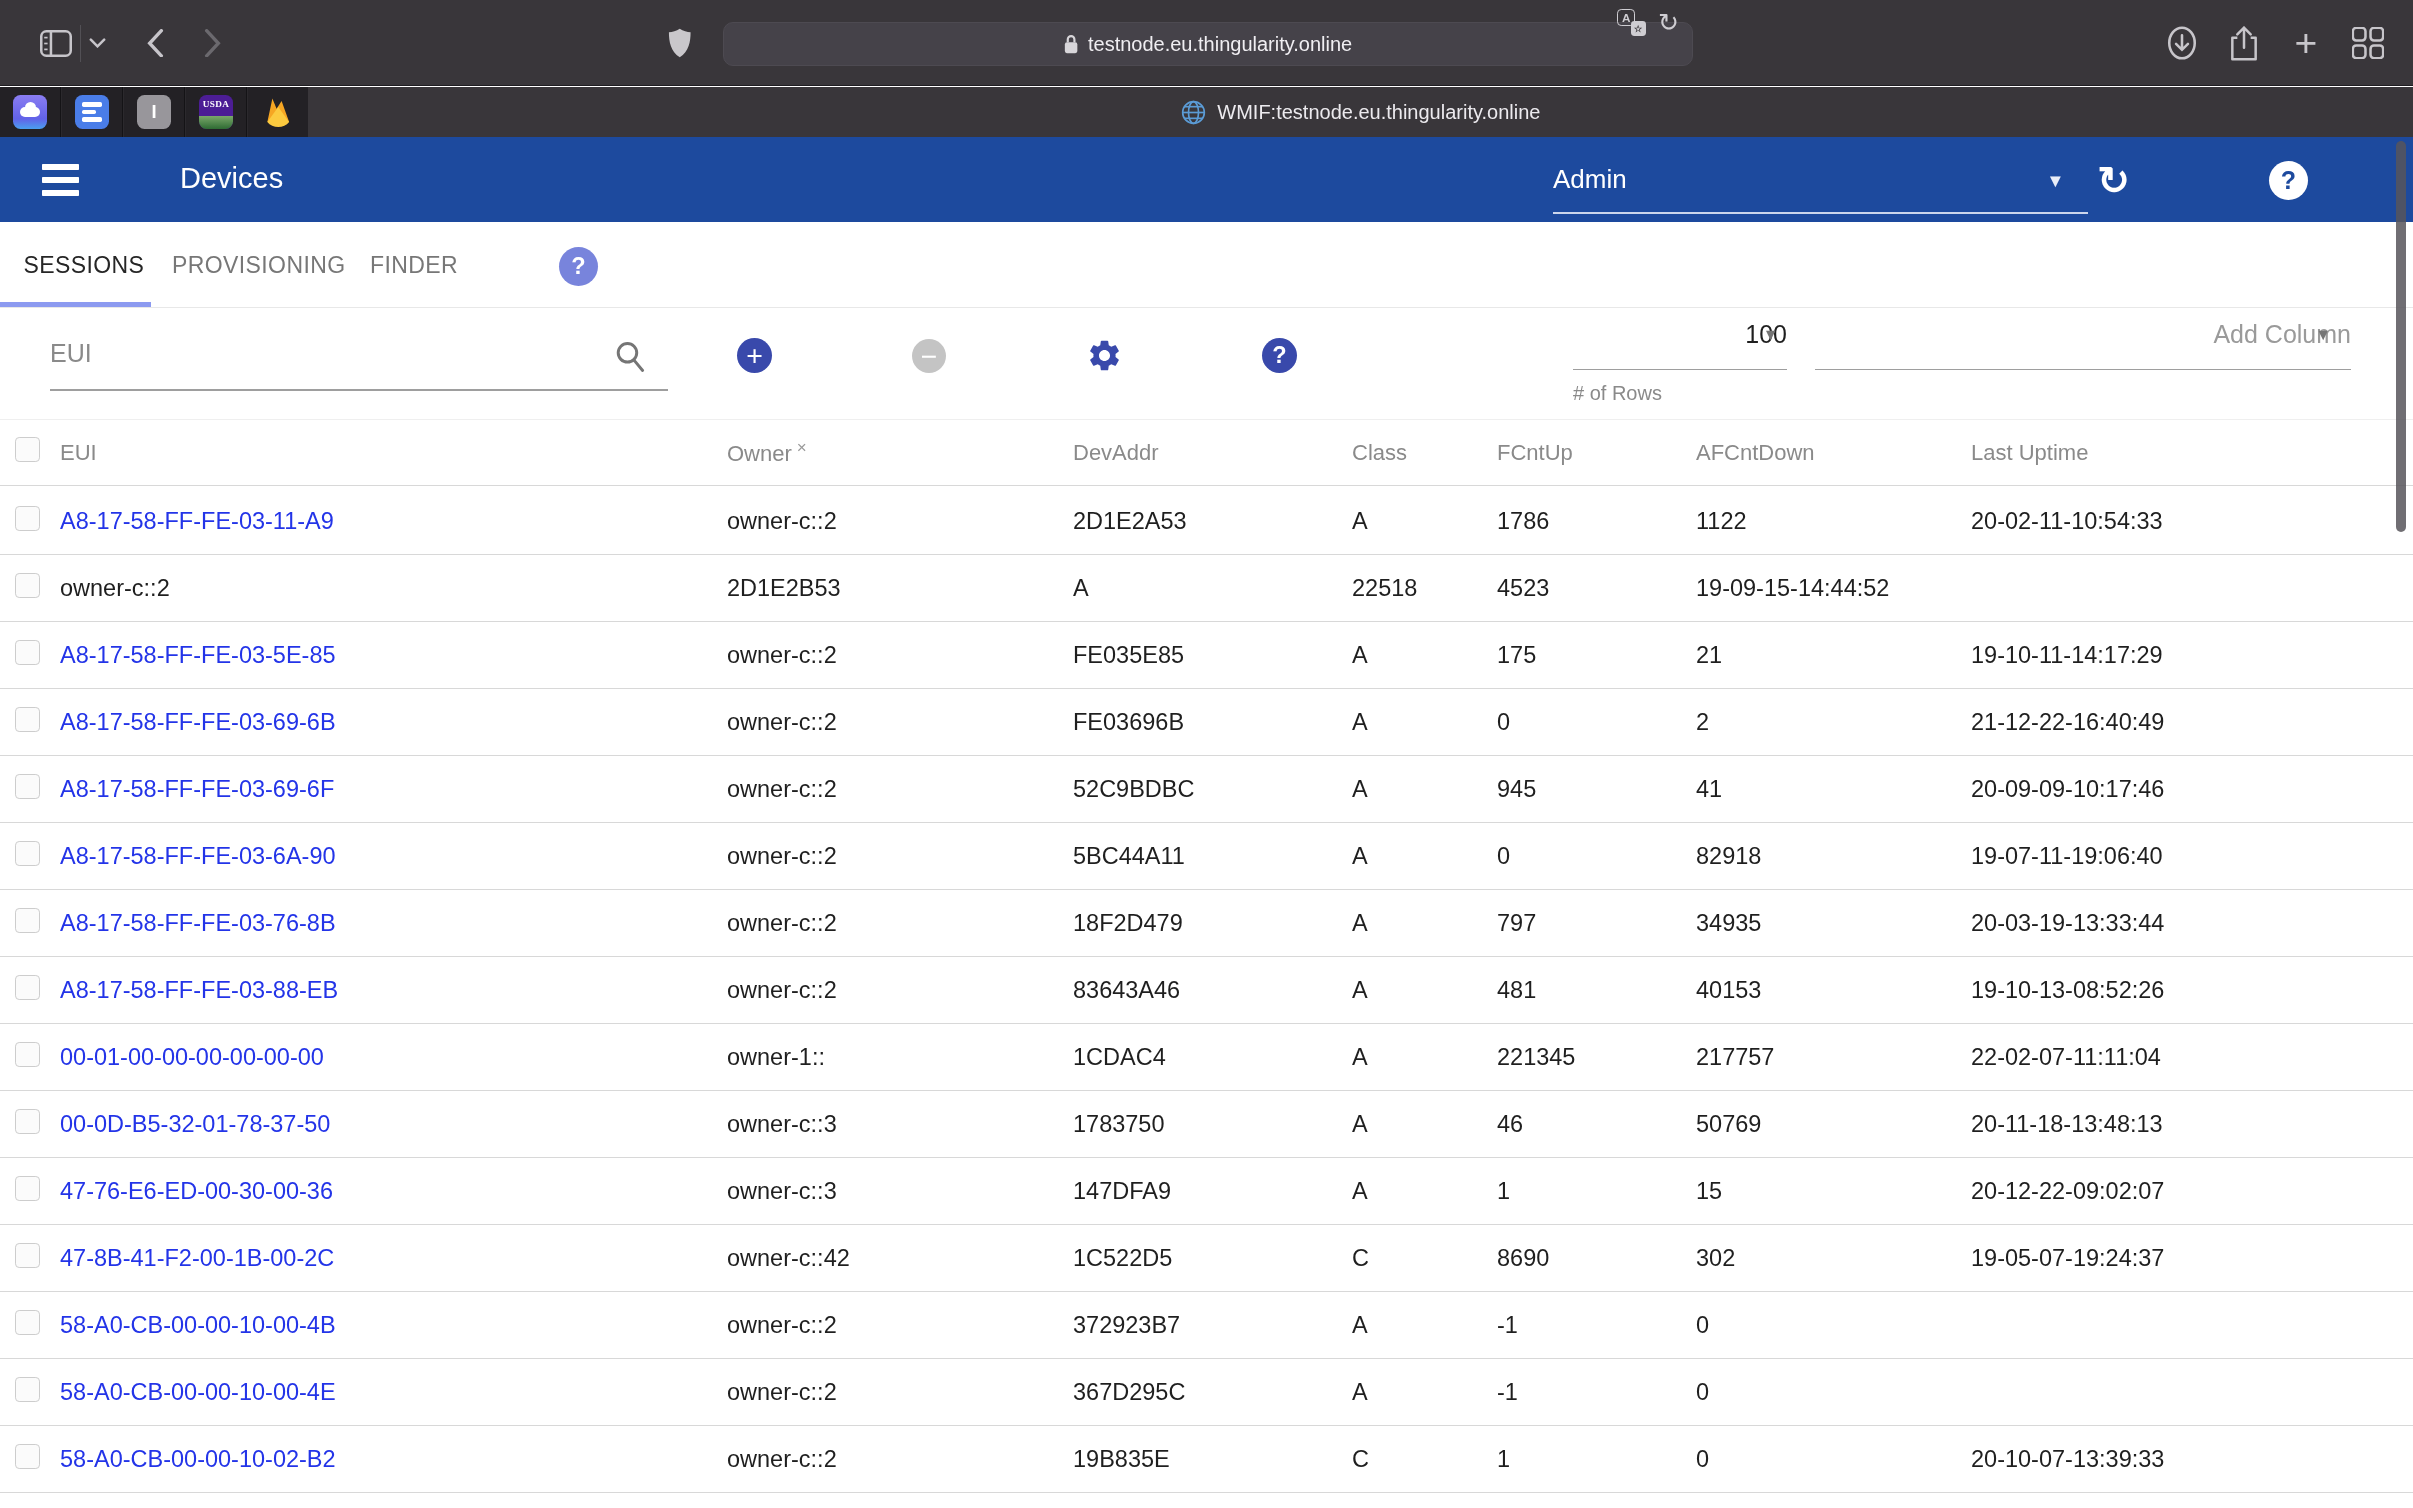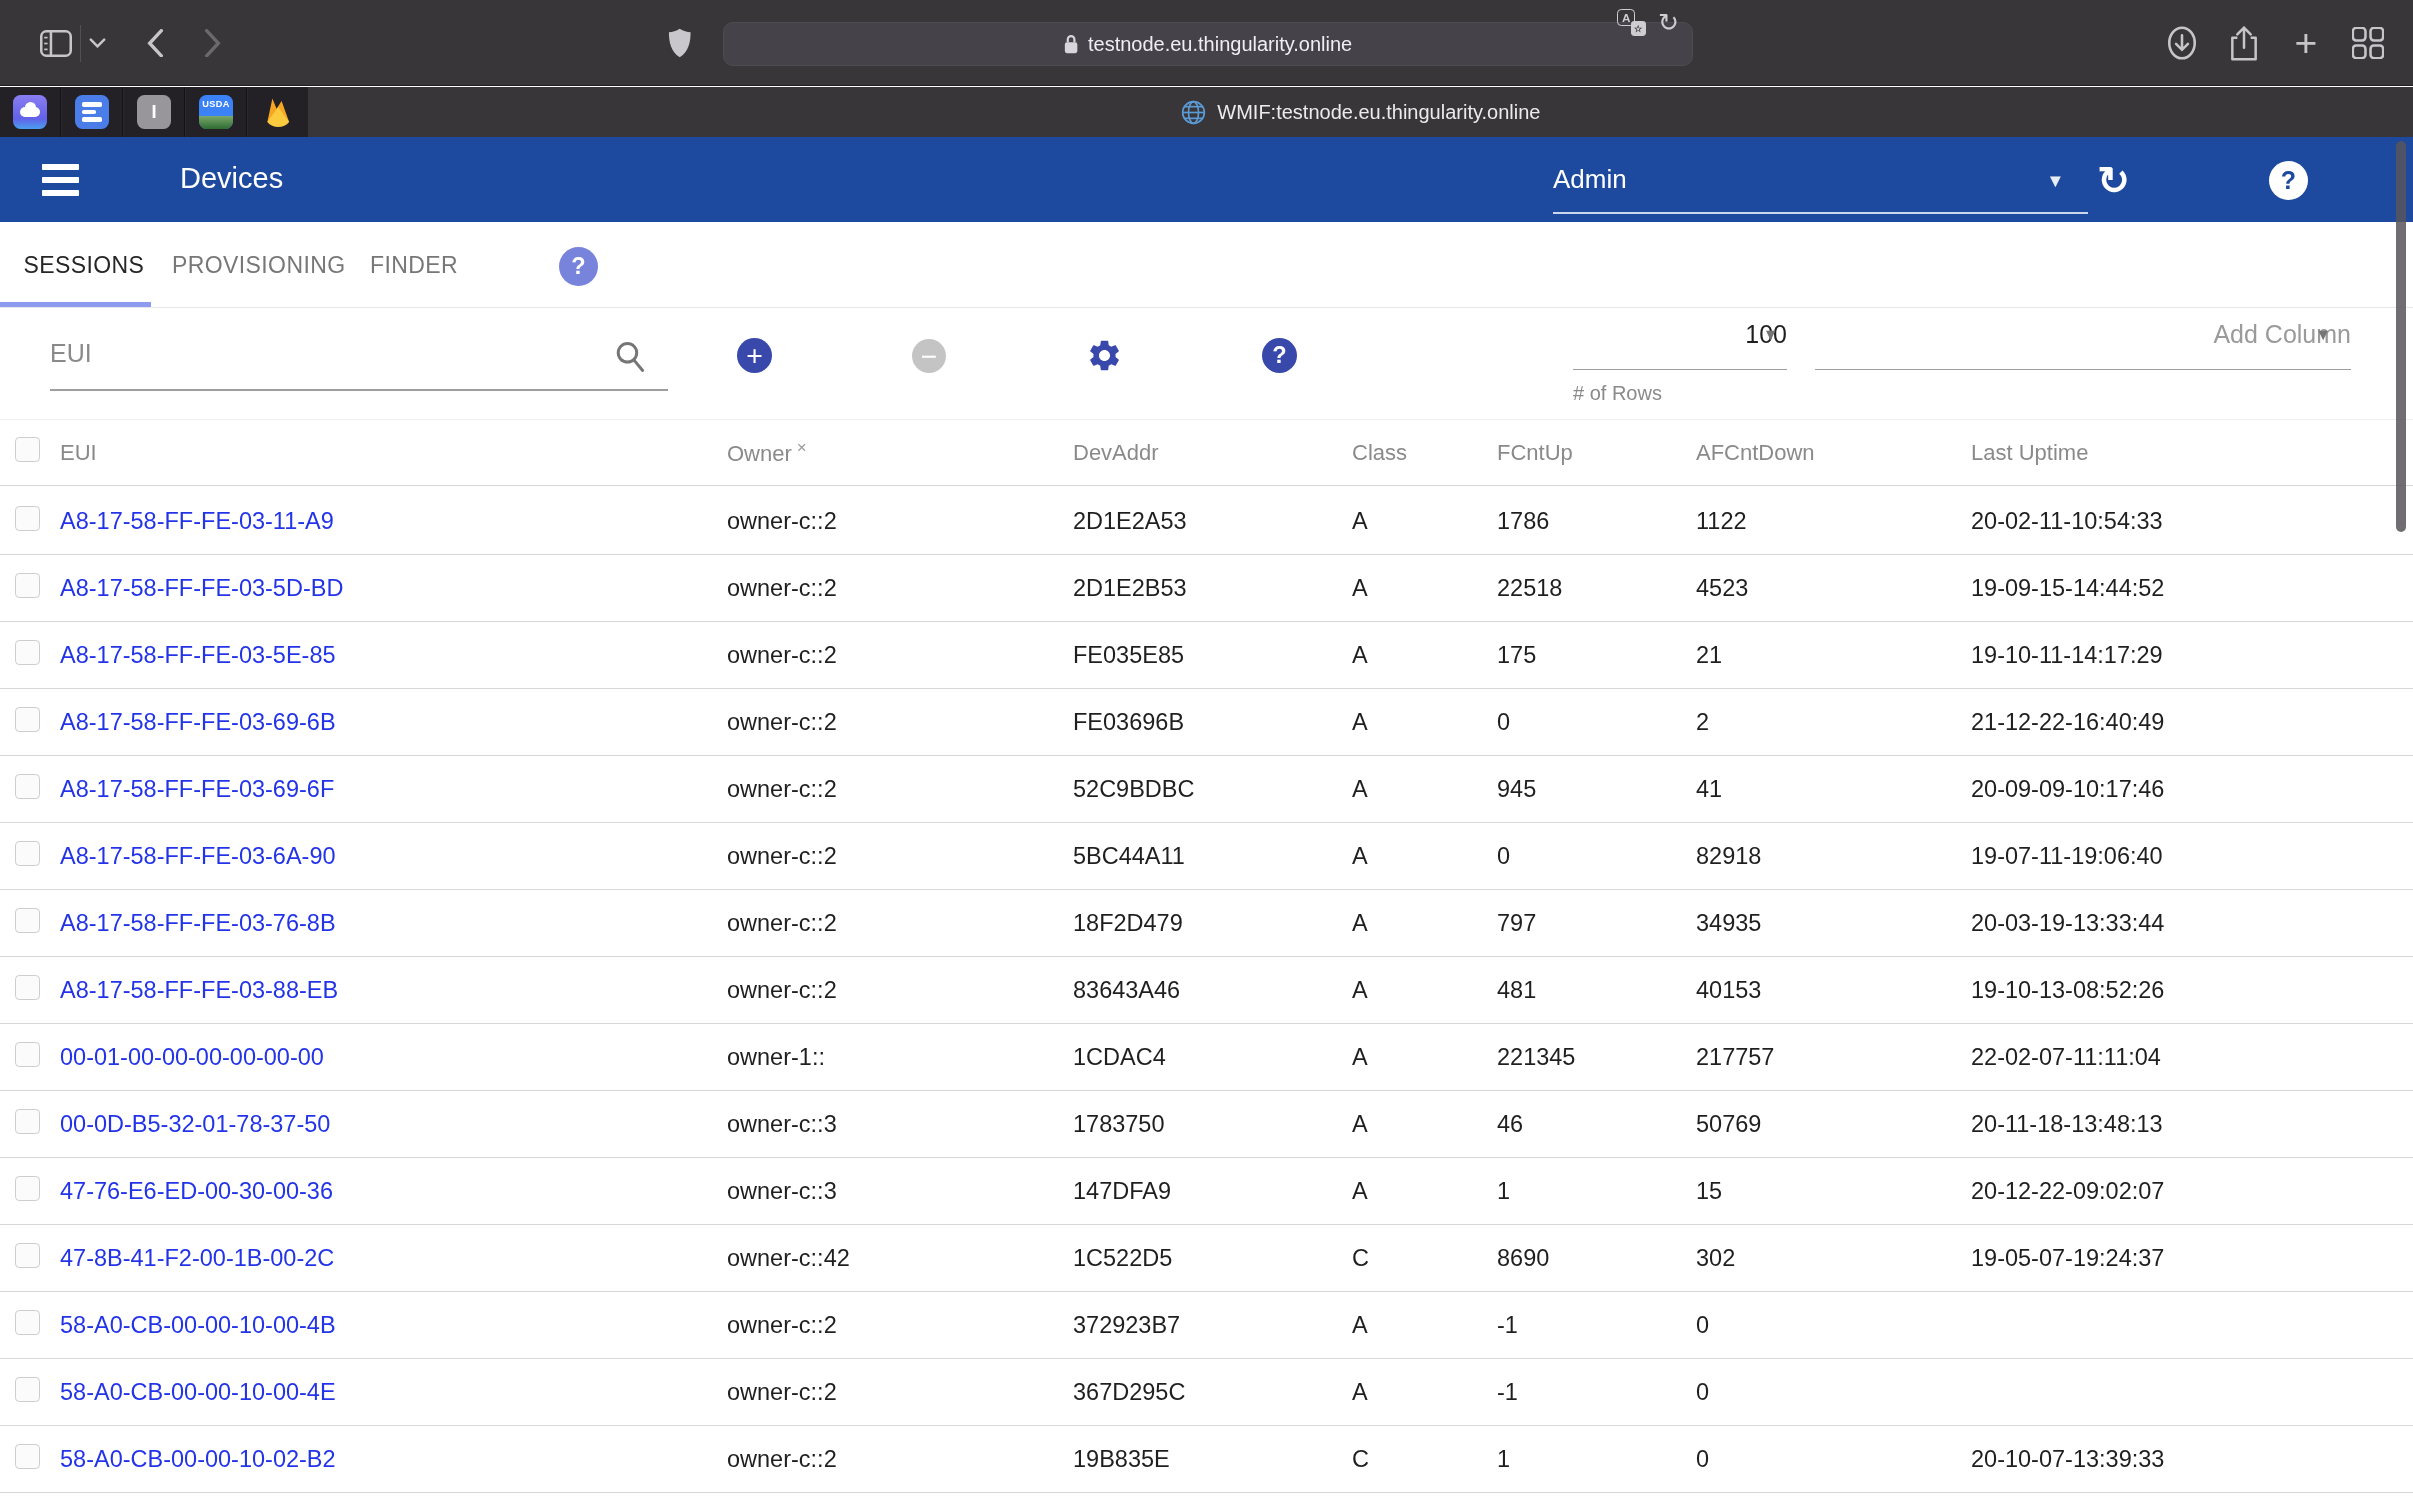--- a/index.html
+++ b/index.html
@@ -28,21 +28,21 @@
 
   .favicon { width:34px; height:34px; border-radius:7.5px; position:relative; overflow:hidden;
              display:flex; align-items:center; justify-content:center; }
   .fav-cloud { background:linear-gradient(180deg,#8a7df2 0%,#6262e8 70%,#4aa0f0 100%); }
   .fav-cloud .cloud { width:20px; height:9.2px; background:#fff; border-radius:8.4px; position:relative; }
   .fav-cloud .cloud::before { content:""; position:absolute; left:5px; top:-5.9px; width:11px; height:11px;
                               background:#fff; border-radius:50%; }
   .fav-docs { background:#4a7de8; flex-direction:column; gap:3.4px; align-items:flex-start; padding-left:6.7px; }
   .fav-docs i { display:block; height:4.2px; background:#fff; border-radius:1.7px; }
   .fav-info { background:#98969b; color:#fff; font-size:18.4px; font-weight:bold; }
-  .fav-usda { background:#3b82f6; flex-direction:column; justify-content:flex-start; }
+  .fav-usda { background:#4c1d95; flex-direction:column; justify-content:flex-start;font-family:Liberation Serif, serif; }
   .fav-usda .usda-txt { color:#fff; font-size:9.2px; font-weight:bold; letter-spacing:0.4px; margin-top:4.2px; }
   .fav-usda .usda-field { position:absolute; bottom:0; left:0; width:100%; height:13.4px;
                           background:linear-gradient(180deg,#7aa86a,#2e6b33); }
 
   
   .app-header { position:absolute; left:0; top:137px; width:2413px; height:85px; background:#1d4a9e; }
   .hamburger { position:absolute; left:42px; top:27px; width:37px; height:32px; display:flex;
                flex-direction:column; justify-content:space-between; cursor:pointer; }
   .hamburger i { display:block; height:5.9px; background:#fff; border-radius:0.8px; }
   .app-title { position:absolute; left:180px; top:25px; color:#fff; font-size:29px; font-weight:400; }
@@ -305,21 +305,20 @@
     <div>owner-c::2</div>
     <div>2D1E2A53</div>
     <div>A</div>
     <div>1786</div>
     <div>1122</div>
     <div>20-02-11-10:54:33</div>
   </div>
 
   <div class="trow grid">
     <div><span class="checkbox" style="display:inline-block;"></span></div>
-    <div class="eui-link">A8-17-58-FF-FE-03-5D-BD</div>
     <div>owner-c::2</div>
     <div>2D1E2B53</div>
     <div>A</div>
     <div>22518</div>
     <div>4523</div>
     <div>19-09-15-14:44:52</div>
   </div>
 
   <div class="trow grid">
     <div><span class="checkbox" style="display:inline-block;"></span></div>

